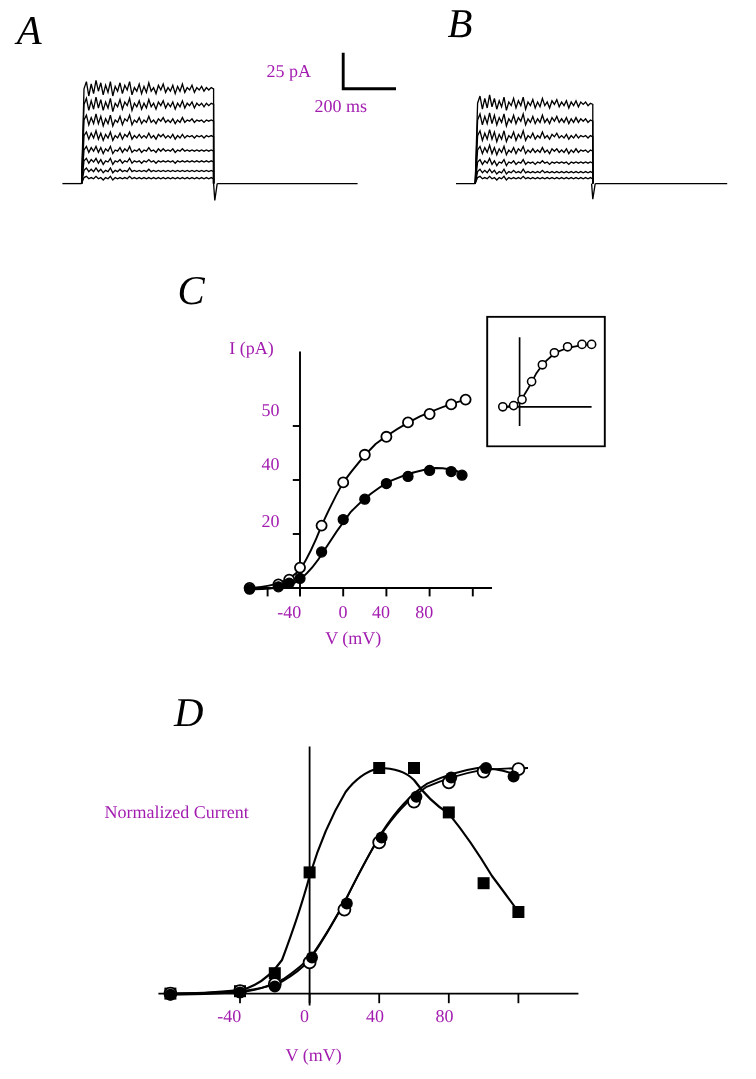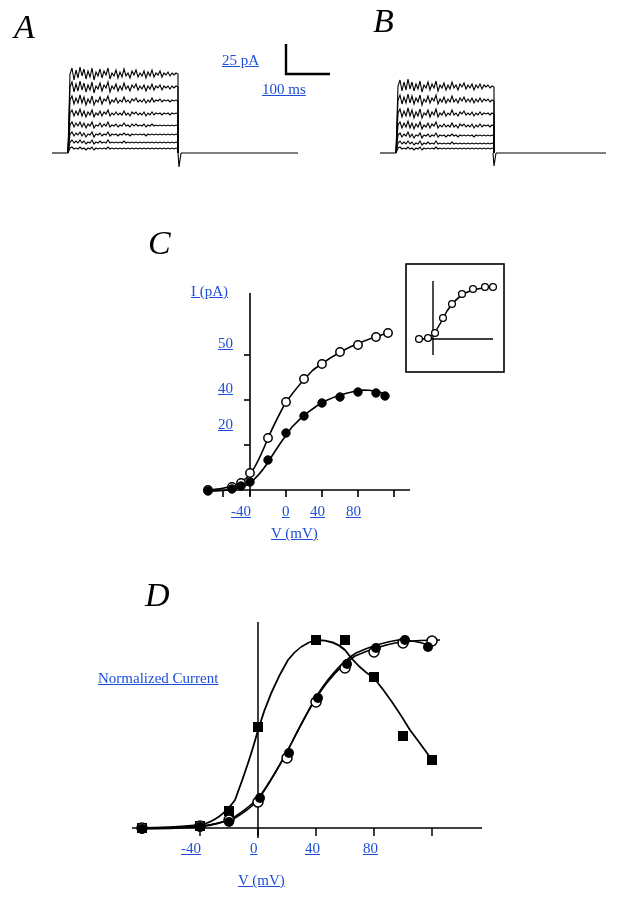--- a/index.html
+++ b/index.html
@@ -26,23 +26,22 @@
     font-family: "Liberation Serif", serif;
     font-style: italic;
     font-size: 34px;
     line-height: 34px;
     color: #000;
   }
   .label {
     position: absolute;
     font-family: "Liberation Serif", serif;
     font-size: 15px;
-    color: #1d4ed8;
+    color: #a21caf;
     white-space: nowrap;
-    text-decoration: underline;
   }
   svg {
     display: block;
   }
   .svg-holder {
     position: absolute;
   }
 </style>
 </head>
 <body>
@@ -71,21 +70,21 @@
       </g>
     </svg>
   </div>
 
   <div class="svg-holder" style="left:278px; top:42px;">
     <svg width="56" height="40" viewBox="0 0 56 40">
       <path d="M8 2 L8 32 L52 32" stroke="#000" stroke-width="2.4" fill="none"></path>
     </svg>
   </div>
   <div class="label" style="left:222px; top:52px;">25 pA</div>
-  <div class="label" style="left:262px; top:81px;">100 ms</div>
+  <div class="label" style="left:262px; top:81px;">200 ms</div>
 
   <div class="panel-letter" style="left:373px; top:4px;">B</div>
 
   <div class="svg-holder" style="left:378px; top:58px;">
     <svg width="230" height="112" viewBox="0 0 230 112">
       <g stroke="#000" fill="none" stroke-width="1.1">
         <path d="M2 95 L18 95"></path>
         <path d="M118 95 L228 95"></path>
         <path d="M115 95 L116 108 L118 95"></path>
         <path d="M18 95 L20 28 L22 22 L24 33 L26 24 L28 32 L30 21 L32 31 L34 24 L36 33 L38 26 L40 31 L42 23 L44 34 L46 27 L48 30 L50 24 L52 32 L54 26 L56 30 L58 23 L60 33 L62 27 L64 30 L66 25 L68 32 L70 27 L72 31 L74 24 L76 30 L78 27 L80 32 L82 26 L84 29 L86 25 L88 31 L90 27 L92 30 L94 26 L96 32 L98 27 L100 30 L102 26 L104 31 L106 27 L108 29 L110 27 L112 30 L114 28 L116 29 L116 95"></path>
@@ -152,21 +151,21 @@
         <circle cx="183" cy="117" r="4.2"></circle>
         <circle cx="201" cy="118" r="4.2"></circle>
         <circle cx="210" cy="121" r="4.2"></circle>
       </g>
     </svg>
   </div>
 
   <div class="label" style="left:191px; top:283px;">I (pA)</div>
   <div class="label" style="left:218px; top:335px;">50</div>
   <div class="label" style="left:218px; top:380px;">40</div>
-  <div class="label" style="left:218px; top:416px;text-align:center;">20</div>
+  <div class="label" style="left:218px; top:427px;text-align:center;">20</div>
   <div class="label" style="left:231px; top:503px;">-40</div>
   <div class="label" style="left:282px; top:503px;">0</div>
   <div class="label" style="left:310px; top:503px;">40</div>
   <div class="label" style="left:346px; top:503px;">80</div>
   <div class="label" style="left:271px; top:525px;">V (mV)</div>
 
   <div class="svg-holder" style="left:405px; top:263px;">
     <svg width="100" height="110" viewBox="0 0 100 110">
       <rect x="1" y="1" width="98" height="108" fill="#ffffff" stroke="#000" stroke-width="1.6"></rect>
       <g stroke="#000" stroke-width="1.4" fill="none">
@@ -242,20 +241,20 @@
         <circle cx="179" cy="143" r="5"></circle>
         <circle cx="208" cy="88" r="5"></circle>
         <circle cx="237" cy="54" r="5"></circle>
         <circle cx="266" cy="38" r="5"></circle>
         <circle cx="295" cy="30" r="5"></circle>
         <circle cx="318" cy="37" r="5"></circle>
       </g>
     </svg>
   </div>
 
-  <div class="label" style="left:98px; top:670px;">Normalized Current</div>
+  <div class="label" style="left:87px; top:670px;">Normalized Current</div>
   <div class="label" style="left:181px; top:840px;">-40</div>
   <div class="label" style="left:250px; top:840px;">0</div>
   <div class="label" style="left:305px; top:840px;">40</div>
   <div class="label" style="left:363px; top:840px;">80</div>
   <div class="label" style="left:238px; top:872px;">V (mV)</div>
 
 </div>
 
 </body></html>

